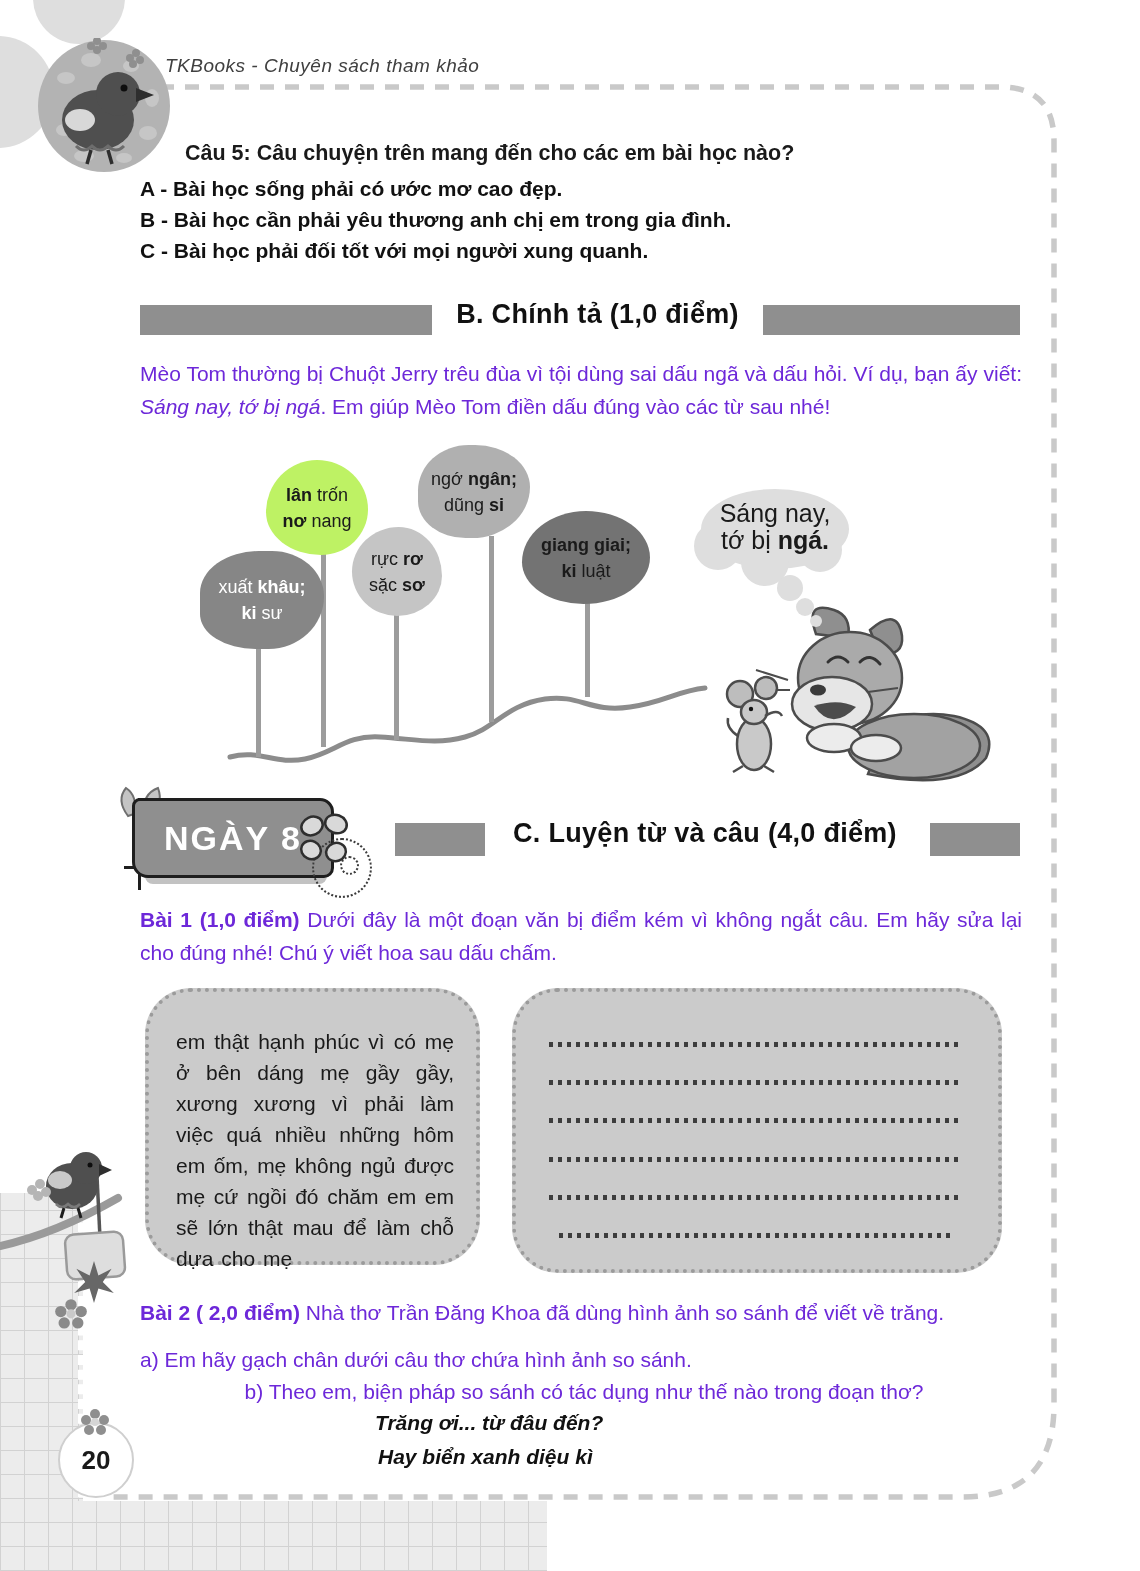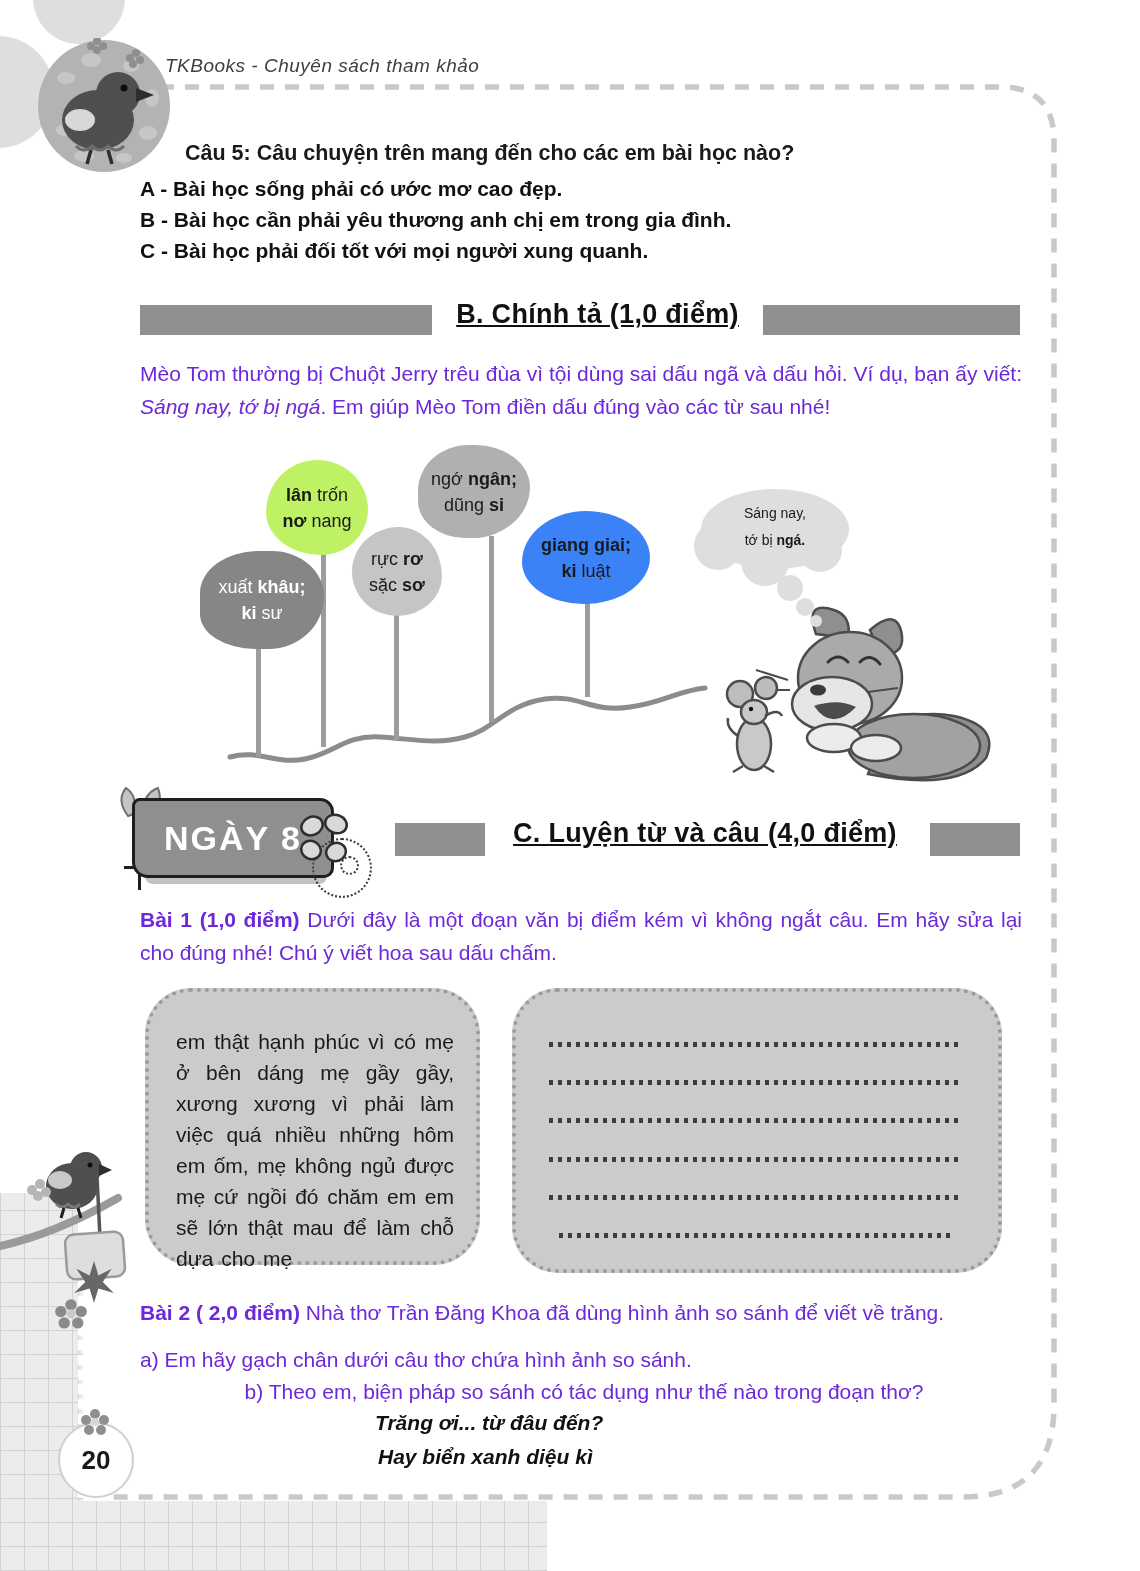--- a/index.html
+++ b/index.html
@@ -7,21 +7,21 @@
           font-family:"Liberation Sans",sans-serif;color:#1a1a1a;}
   .abs{position:absolute;}
   .seg-b{font-weight:700;}
   .seg-i{font-style:italic;}
   
   .brand{font-style:italic;font-size:19px;color:#404040;letter-spacing:.5px;}
   
   .circle{border-radius:50%;}
   
   .bar{background:#8f8f8f;}
-  .sec-title{font-weight:700;font-size:27px;color:#111;text-align:center;letter-spacing:.3px;text-decoration:underline;}
+  .sec-title{font-weight:700;font-size:27px;color:#111;text-align:center;letter-spacing:.3px;}
   
   .body-txt{font-size:21px;line-height:33px;color:#6d28d9;}
   .just{text-align:justify;}
   .opt{font-size:21px;line-height:31px;font-weight:600;color:#111;}
   
   .balloon{display:flex;flex-direction:column;align-items:center;justify-content:center;
            text-align:center;font-size:18px;line-height:26px;z-index:3;}
   .balloon .bl{display:block;white-space:nowrap;}
   .stick{width:5px;background:#9c9c9c;z-index:2;}
   
@@ -116,42 +116,42 @@
     <span class="bl"><span class="seg-b">nơ</span><span> nang</span></span>
   </div>
   <div class="abs balloon" style="left:352px;top:527px;width:90px;height:89px;background:#c5c5c5;border-radius:52% 48% 50% 50%/50% 55% 45% 50%;">
     <span class="bl"><span>rực </span><span class="seg-b">rơ</span></span>
     <span class="bl"><span>sặc </span><span class="seg-b">sơ</span></span>
   </div>
   <div class="abs balloon" style="left:418px;top:445px;width:112px;height:93px;background:#b0b0b0;border-radius:48% 52% 55% 45%/52% 48% 58% 42%;">
     <span class="bl"><span>ngớ </span><span class="seg-b">ngân;</span></span>
     <span class="bl"><span>dũng </span><span class="seg-b">si</span></span>
   </div>
-  <div class="abs balloon" style="left:522px;top:511px;width:128px;height:93px;background:#3b82f6;border-radius:50% 50% 52% 48%/55% 50% 50% 45%;">
+  <div class="abs balloon" style="left:522px;top:511px;width:128px;height:93px;background:#737373;border-radius:50% 50% 52% 48%/55% 50% 50% 45%;">
     <span class="bl"><span class="seg-b">giang giai;</span></span>
     <span class="bl"><span class="seg-b">ki</span><span> luật</span></span>
   </div>
 
   <svg class="abs" style="left:215px;top:665px;z-index:1;" width="510" height="110">
     <path d="M15,92 C45,84 60,100 90,94 C120,88 130,70 165,72 C200,74 220,80 250,72 C280,64 290,40 330,34 C365,29 375,48 415,42 C450,37 462,26 490,23" fill="none" stroke="#8c8c8c" stroke-width="5" stroke-linecap="round"></path>
   </svg>
 
   <div class="abs" style="left:690px;top:484px;z-index:3;">
     <svg width="175" height="160" viewBox="0 0 175 160">
       <g fill="#dedede">
         <ellipse cx="85" cy="45" rx="74" ry="40"></ellipse>
         <circle cx="28" cy="62" r="24"></circle>
         <circle cx="130" cy="66" r="22"></circle>
         <circle cx="75" cy="78" r="24"></circle>
         <circle cx="100" cy="104" r="13"></circle>
         <circle cx="115" cy="123" r="9"></circle>
         <circle cx="126" cy="137" r="6"></circle>
       </g>
     </svg>
-    <div class="abs" style="left:10px;top:16px;width:150px;text-align:center;font-size:14px;line-height:27px;">
+    <div class="abs" style="left:10px;top:16px;width:150px;text-align:center;font-size:25px;line-height:27px;">
       <span class="bl" style="display:block;"><span>Sáng nay,</span></span>
       <span class="bl" style="display:block;"><span>tớ bị </span><span class="seg-b">ngá.</span></span>
     </div>
   </div>
 
   <div class="abs" style="left:718px;top:596px;z-index:2;">
     <svg width="285" height="200" viewBox="0 0 285 200">
 
       <path d="M150,178 Q240,196 268,162 Q282,130 236,120 Q190,112 165,138 Z" fill="#8f8f8f" stroke="#4c4c4c" stroke-width="2.5"></path>
       <ellipse cx="196" cy="150" rx="66" ry="32" fill="#a2a2a2" stroke="#4c4c4c" stroke-width="2.5"></ellipse>

